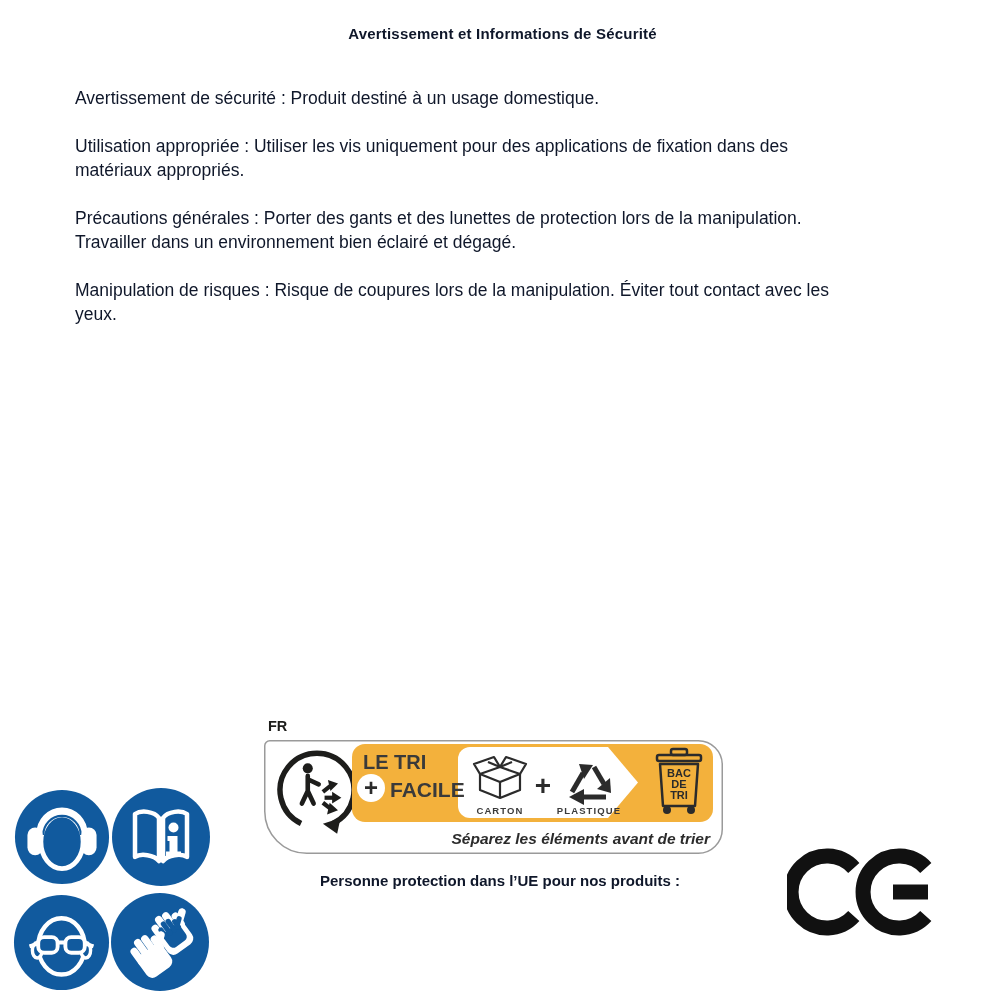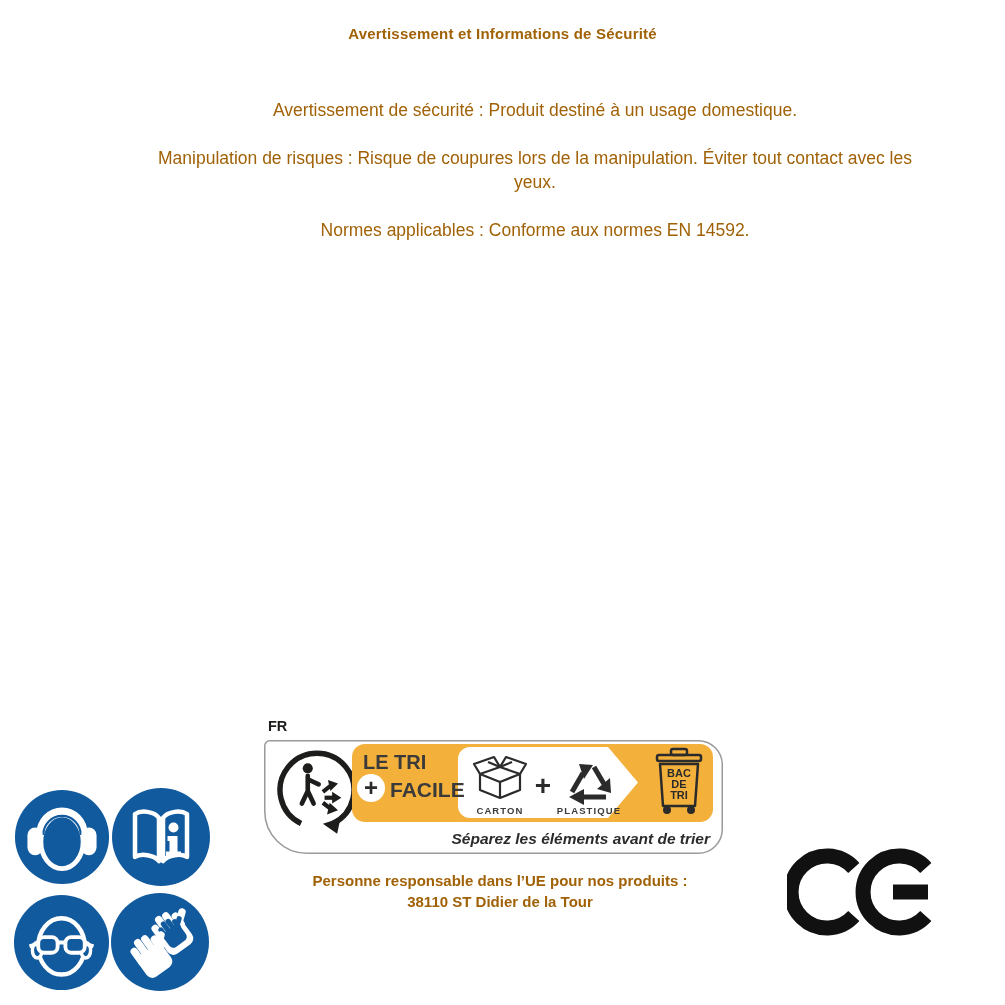--- a/index.html
+++ b/index.html
@@ -1,43 +1,46 @@
 <!DOCTYPE html>
 <html><head>
 <meta charset="utf-8">
 <style>
   html,body{margin:0;padding:0;background:#fff;}
   .page{
     position:relative;width:1005px;height:1005px;background:#ffffff;
-    font-family:"Liberation Sans", sans-serif;color:#a16207;overflow:hidden;
+    font-family:"Liberation Sans", sans-serif;color:#0f172a;overflow:hidden;
   }
   .title{
     position:absolute;top:25px;left:0;width:100%;text-align:center;
     font-size:15px;font-weight:bold;letter-spacing:.2px;
   }
   .body-text{
     position:absolute;top:82px;left:75px;width:920px;
     font-size:17.5px;line-height:24px;
   }
-  .body-text p{margin:16px 0 24px 0;white-space:pre-line;text-align:center;}
+  .body-text p{margin:4px 0 24px 0;white-space:pre-line;}
   .abs{position:absolute;}
   svg text{font-family:"Liberation Sans", sans-serif;}
 </style>
 </head>
 <body>
 
 <div class="page">
 
   <div class="title">Avertissement et Informations de Sécurité</div>
 
   <div class="body-text">
     <p>Avertissement de sécurité : Produit destiné à un usage domestique.</p>
+    <p>Utilisation appropriée : Utiliser les vis uniquement pour des applications de fixation dans des
+matériaux appropriés.</p>
+    <p>Précautions générales : Porter des gants et des lunettes de protection lors de la manipulation.
+Travailler dans un environnement bien éclairé et dégagé.</p>
     <p>Manipulation de risques : Risque de coupures lors de la manipulation. Éviter tout contact avec les
 yeux.</p>
-    <p>Normes applicables : Conforme aux normes EN 14592.</p>
   </div>
 
   <svg class="abs" style="left:14px;top:789px" width="96" height="96" viewBox="0 0 100 100">
     <circle cx="50" cy="50" r="49" fill="#115A9E"></circle>
     <ellipse cx="50" cy="55" rx="22" ry="28" fill="none" stroke="#fff" stroke-width="5"></ellipse>
     <path d="M27,47 A23,24 0 0 1 73,47" fill="none" stroke="#fff" stroke-width="7.5"></path>
     <path d="M30.5,48 A19.5,20 0 0 1 69.5,48" fill="none" stroke="#115A9E" stroke-width="2.2"></path>
     <rect x="14" y="40" width="16" height="29" rx="8" fill="#fff"></rect>
     <rect x="70" y="40" width="16" height="29" rx="8" fill="#fff"></rect>
   </svg>
@@ -138,22 +141,21 @@
       <circle cx="36" cy="62" r="4" fill="#2b2b2b"></circle>
       <text x="24" y="29" font-size="11" font-weight="800" fill="#2b2b2b" text-anchor="middle">BAC</text>
       <text x="24" y="40" font-size="11" font-weight="800" fill="#2b2b2b" text-anchor="middle">DE</text>
       <text x="24" y="51" font-size="11" font-weight="800" fill="#2b2b2b" text-anchor="middle">TRI</text>
     </g>
 
     <text x="446" y="133.5" font-size="15.5" font-weight="bold" font-style="italic" fill="#2b2b2b" text-anchor="end">Séparez les éléments avant de trier</text>
   </svg>
 
   <div class="abs" style="left:255px;top:871px;width:490px;text-align:center;font-size:15px;font-weight:bold;line-height:20.5px;">
-    <div>Personne responsable dans l’UE pour nos produits :</div>
-    <div>38110 ST Didier de la Tour</div>
+    <div>Personne protection dans l’UE pour nos produits :</div>
   </div>
 
   <svg class="abs" style="left:787px;top:842px" width="150" height="100" viewBox="0 0 150 100">
     <path d="M66.8,25.9 A36,36 0 1 0 66.8,74.1" fill="none" stroke="#111" stroke-width="15"></path>
     <path d="M138.8,25.9 A36,36 0 1 0 138.8,74.1" fill="none" stroke="#111" stroke-width="15"></path>
     <rect x="106" y="42.5" width="35" height="15" fill="#111"></rect>
   </svg>
 
 </div>
 

